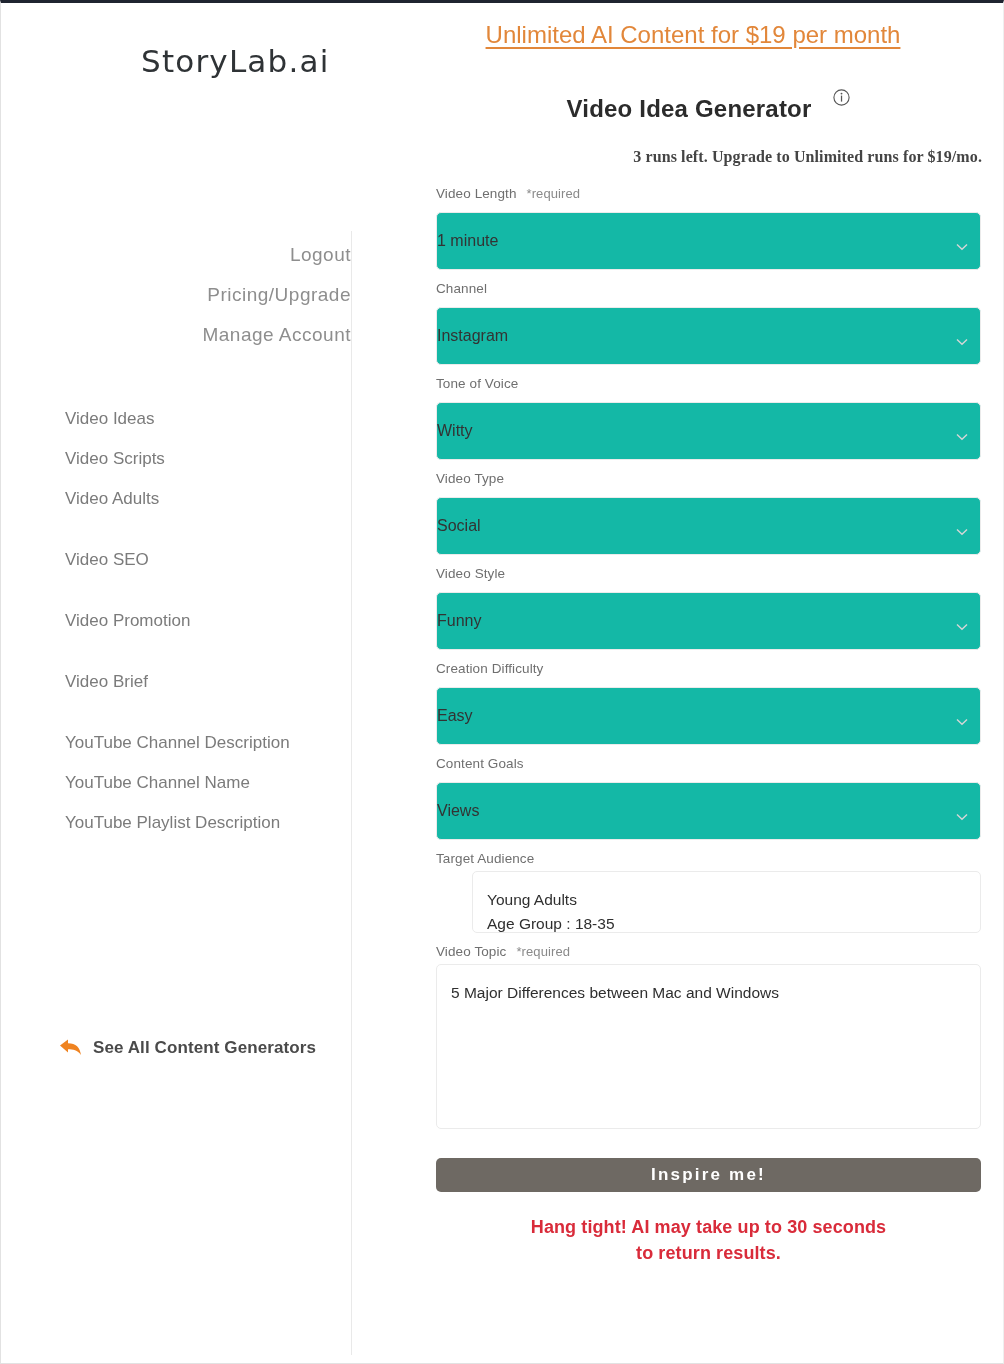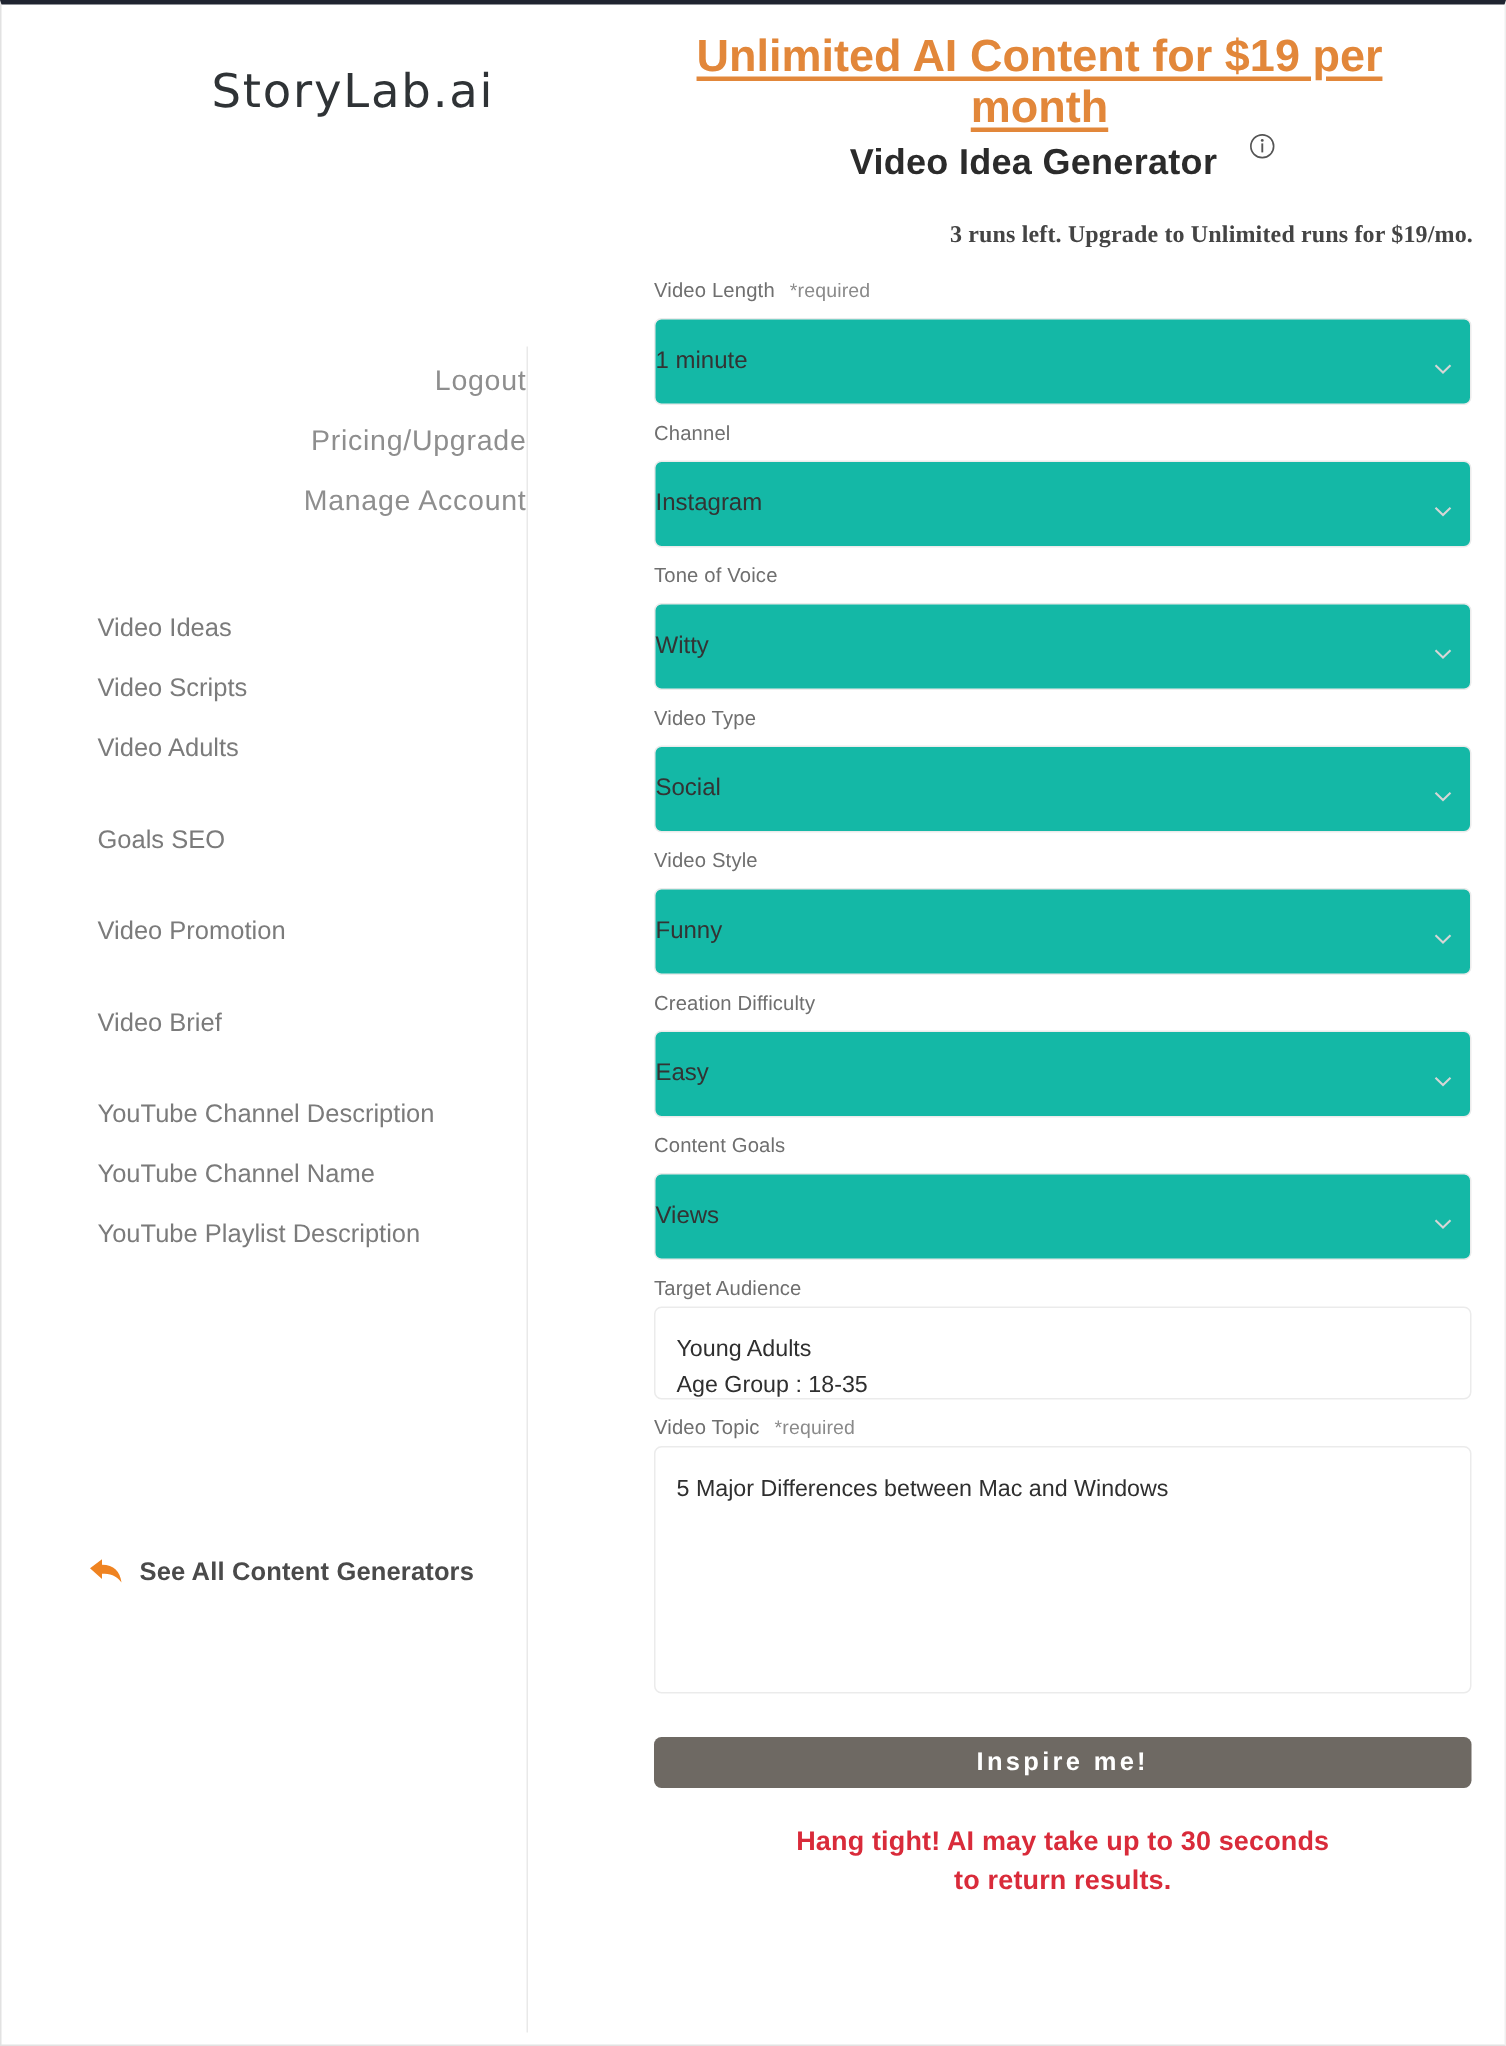--- a/index.html
+++ b/index.html
@@ -39,27 +39,26 @@
     letter-spacing: 1.2px;
     color: #2f3336;
     font-weight: 400;
   }
   .promo-link {
     position: absolute;
     left: 454px;
     top: 18px;
     width: 476px;
     text-align: center;
-    font-size: 30px;
+    font-size: 24px;
     color: #e2873a;
     text-decoration: underline;
     text-underline-offset: 4px;
     letter-spacing: 0px;
     cursor: pointer;
-    font-weight: bold;
   }
   .title-wrap {
     position: absolute;
     left: 435px;
     top: 92px;
     width: 545px;
     display: flex;
     justify-content: center;
   }
   .title {
@@ -201,21 +200,21 @@
     height: 8px;
   }
   .textarea-box {
     border: 1px solid #ebebeb;
     border-radius: 5px;
     background: #fff;
     padding: 16px 14px 10px 14px;
     box-sizing: border-box;
     cursor: text;
   }
-  .ta-audience { height: 62px; }
+  .ta-audience { height: 62px; margin-left: 36px; }
   .ta-topic { height: 165px; }
   .ta-line {
     font-size: 15.5px;
     color: #2f2f2f;
     line-height: 24px;
   }
   .submit-btn {
     margin-top: 18px;
     height: 34px;
     background: #6e6963;
@@ -271,21 +270,21 @@
     <div class="side-account">
       <div class="side-item">Logout</div>
       <div class="side-item">Pricing/Upgrade</div>
       <div class="side-item">Manage Account</div>
     </div>
 
     <div class="side-nav">
       <div class="side-item">Video Ideas</div>
       <div class="side-item">Video Scripts</div>
       <div class="side-item">Video Adults</div>
-      <div class="side-item gap-sm">Goals SEO</div>
+      <div class="side-item gap-sm">Video SEO</div>
       <div class="side-item gap-sm">Video Promotion</div>
       <div class="side-item gap-sm">Video Brief</div>
       <div class="side-item gap-sm">YouTube Channel Description</div>
       <div class="side-item">YouTube Channel Name</div>
       <div class="side-item">YouTube Playlist Description</div>
     </div>
 
     <div class="see-all">
       <span class="back-arrow-icon">
         <svg viewBox="0 0 25 22" width="25" height="22" aria-hidden="true">

